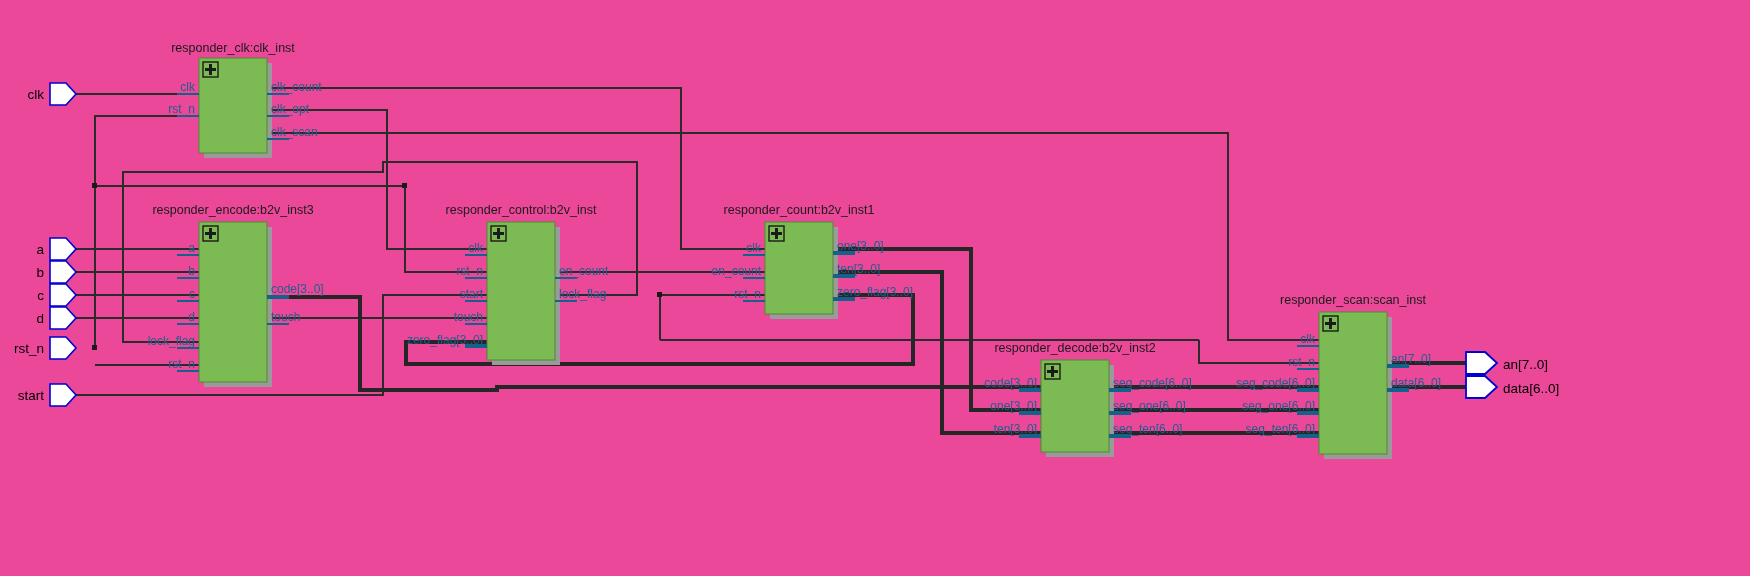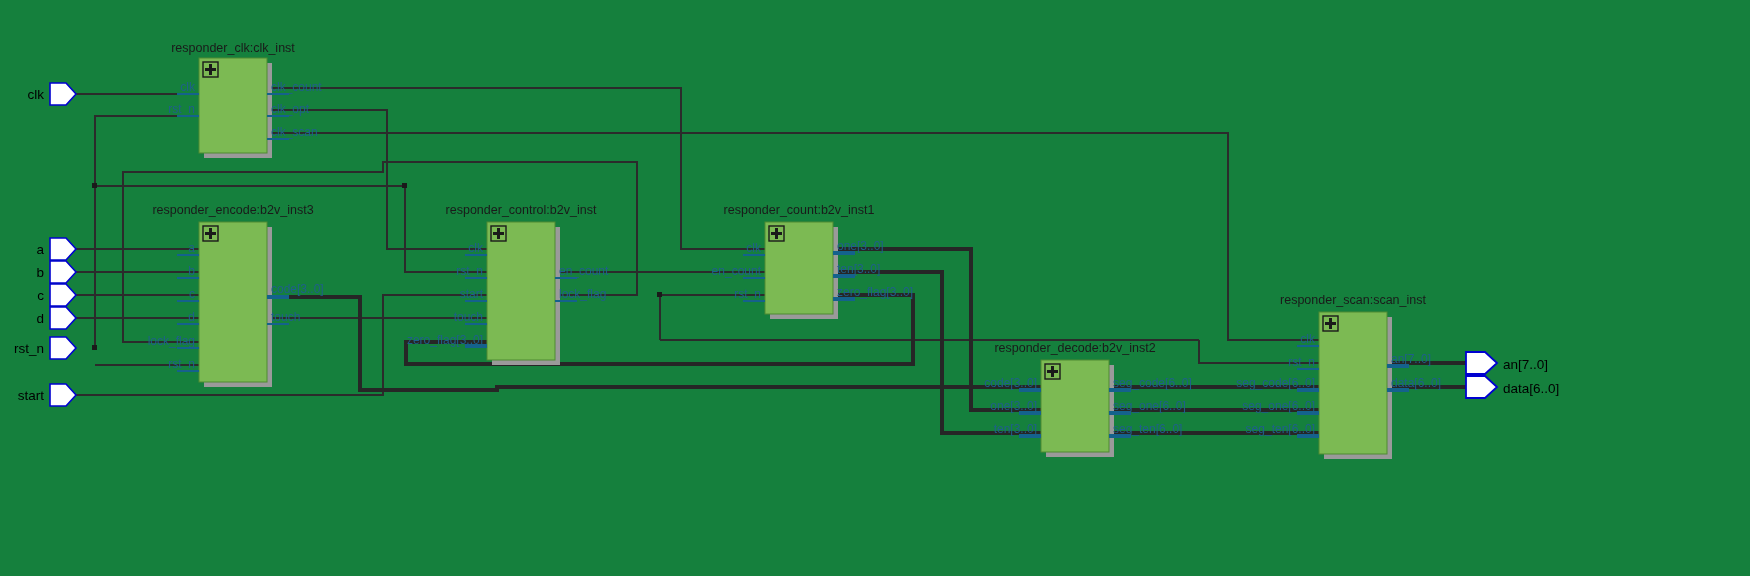--- a/index.html
+++ b/index.html
@@ -1,20 +1,20 @@
 <!DOCTYPE html>
 <html><head>
 <meta charset="utf-8">
 <style>
   html,body{margin:0;padding:0;background:#ffffff;}
   body{
     font-family:"Liberation Sans","DejaVu Sans",sans-serif;
     width:1750px;height:576px;overflow:hidden;
   }
-  #canvas{position:relative;width:1750px;height:576px;background:#15803d;}
+  #canvas{position:relative;width:1750px;height:576px;background:#ec4899;}
   svg.layer{position:absolute;left:0;top:0;width:1750px;height:576px;}
   text{font-family:"Liberation Sans","DejaVu Sans",sans-serif;}
   .blk-title{font-size:12.5px;fill:#1a1a1a;}
   .port-lbl{font-size:12px;fill:#1f5f8b;}
   .pin-lbl{font-size:13.5px;fill:#000000;}
   .io-lbl{font-size:13.5px;fill:#000000;}
 </style>
 </head>
 <body>
 

